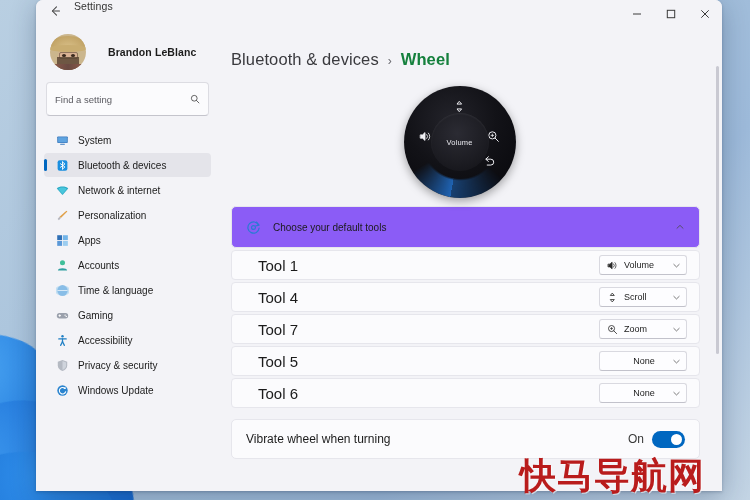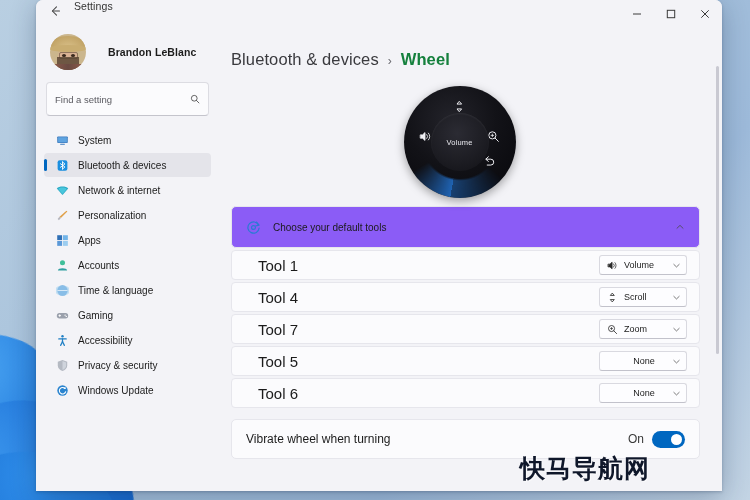--- a/index.html
+++ b/index.html
@@ -273,23 +273,23 @@
   
   #vscroll {
     position: absolute; right: 3px; top: 38px;
     width: 3px; height: 288px;
     background: #c9c9d2; border-radius: 2px;
   }
 
   
   #watermark {
     position: absolute; left: 520px; top: 452px;
-    font-size: 25px; font-weight: bold;
+    font-size: 36px; font-weight: bold;
     font-family: Liberation Serif, serif;
-    color: #0f172a;
+    color: #b91c1c;
     letter-spacing: 1px;
     text-shadow: 1px 1px 0 rgba(255,255,255,.6);
     white-space: nowrap;
     z-index: 50;
   }
 </style>
 </head>
 <body>
 
 <div id="desktop">

